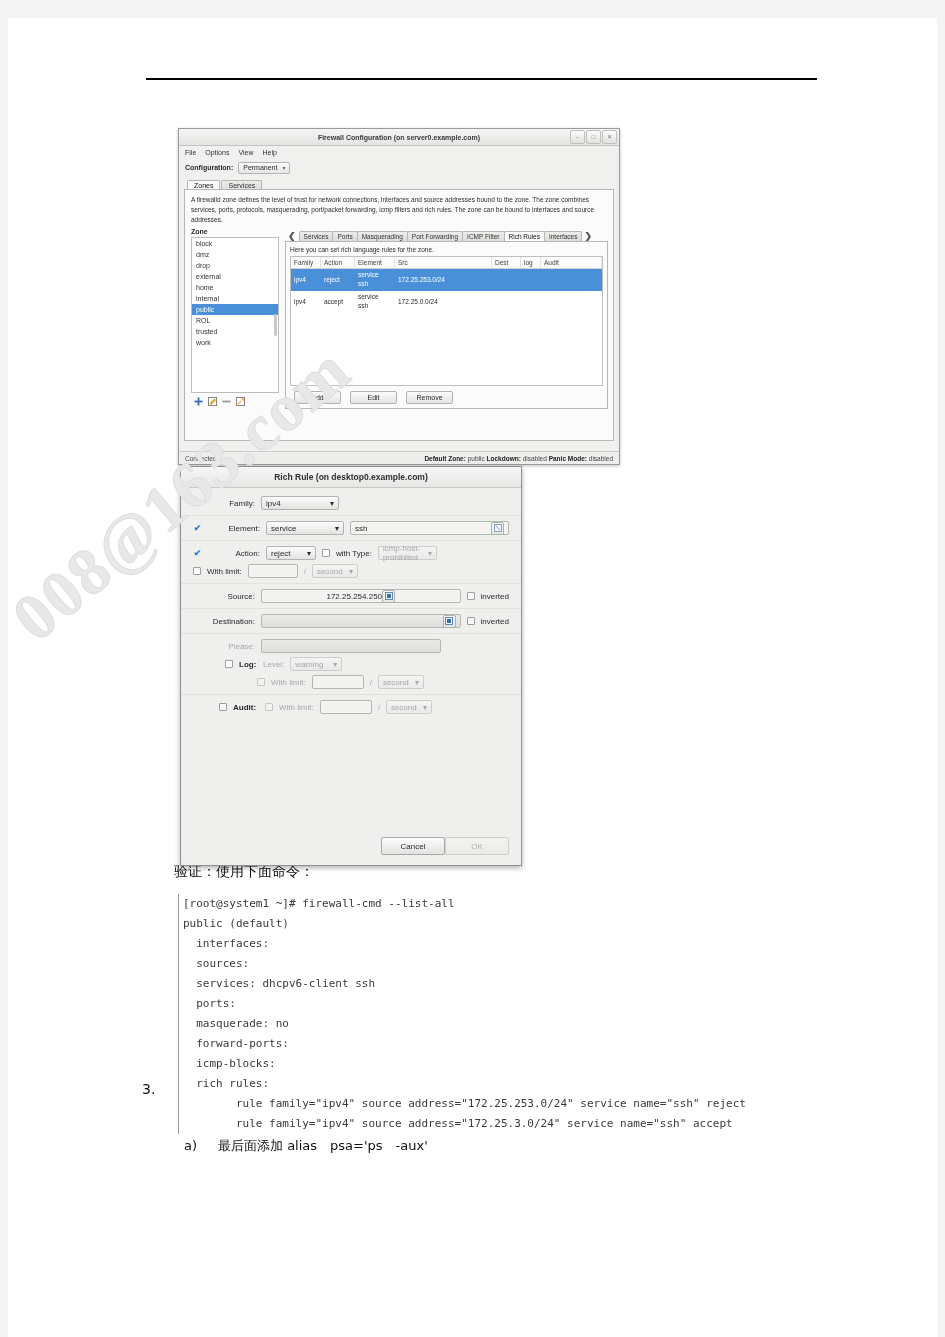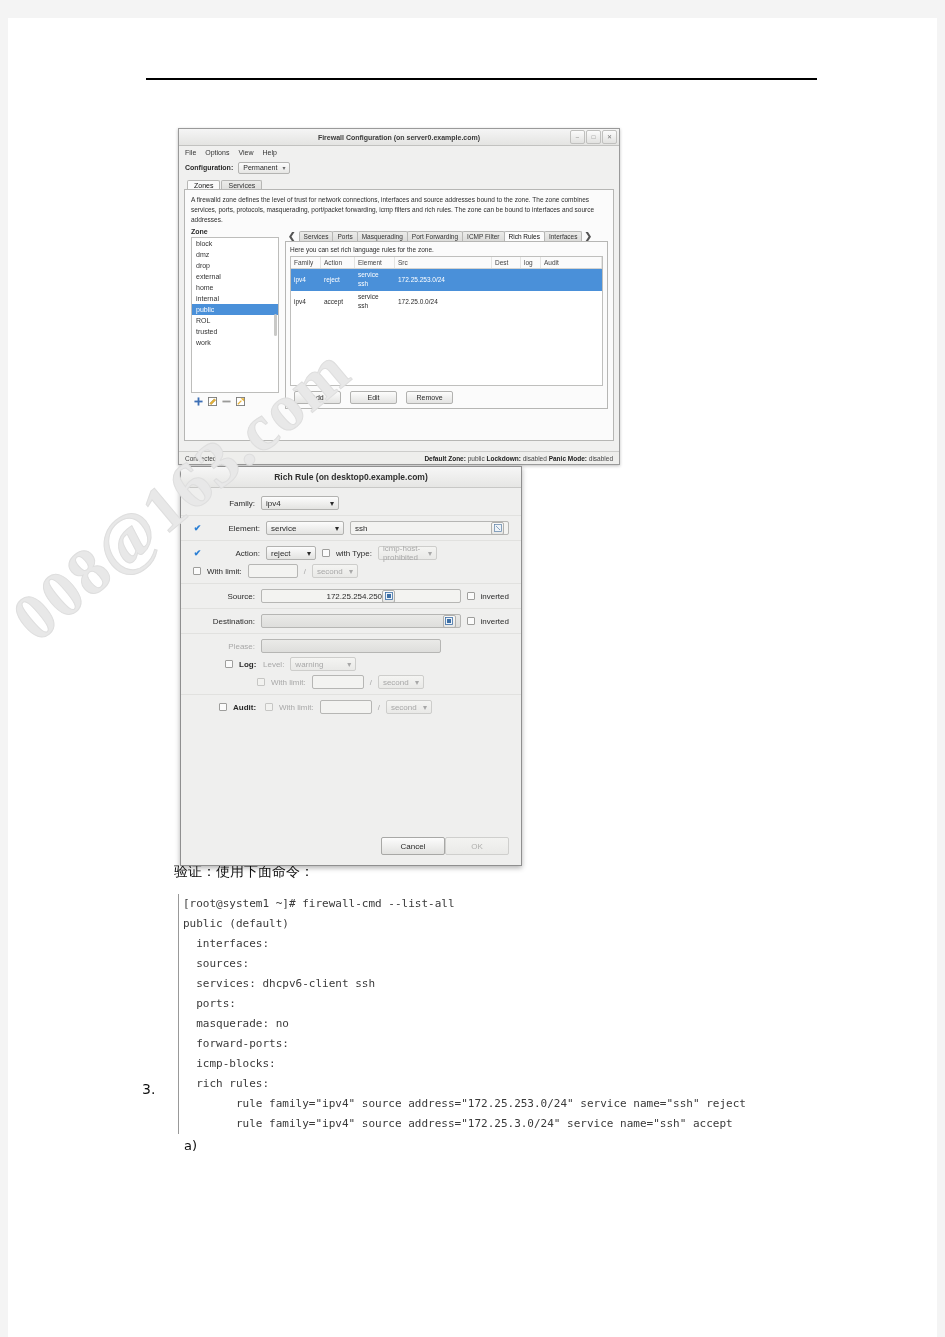--- a/index.html
+++ b/index.html
@@ -490,21 +490,21 @@
         <span></span>
       </span>
       <span style="width:62px"></span>
     </div>
 
     <div class="frow nb" style="padding-top:2px;padding-bottom:2px">
       <span style="width:26px"></span>
       <span class="cb"></span>
       <span class="flabel bold" style="width:18px;text-align:left">Log:</span>
       <span class="dim">Level:</span>
-      <span class="sel-sm dimsel" style="width:66px">
+      <span class="sel-sm dimsel" style="width:52px">
         <span>warning</span>
         <span>▾</span>
       </span>
       <span style="flex:1"></span>
     </div>
 
     <div class="frow" style="padding-top:2px">
       <span style="width:58px"></span>
       <span class="cb dimbox"></span>
       <span class="dim">With limit:</span>
@@ -558,17 +558,18 @@
   rich rules:
         rule family="ipv4" source address="172.25.253.0/24" service name="ssh" reject
         rule family="ipv4" source address="172.25.3.0/24" service name="ssh" accept</div>
 
     <div class="item3 cn">
       <span class="num">3.</span>
     </div>
 
     <div class="suba cn">
       <span class="al">a)</span>
+      <div class="suba2">最后面添加 alias　psa='ps　-aux'</div>
     </div>
 
   </div>
 
 </div>
 
 </body></html>

